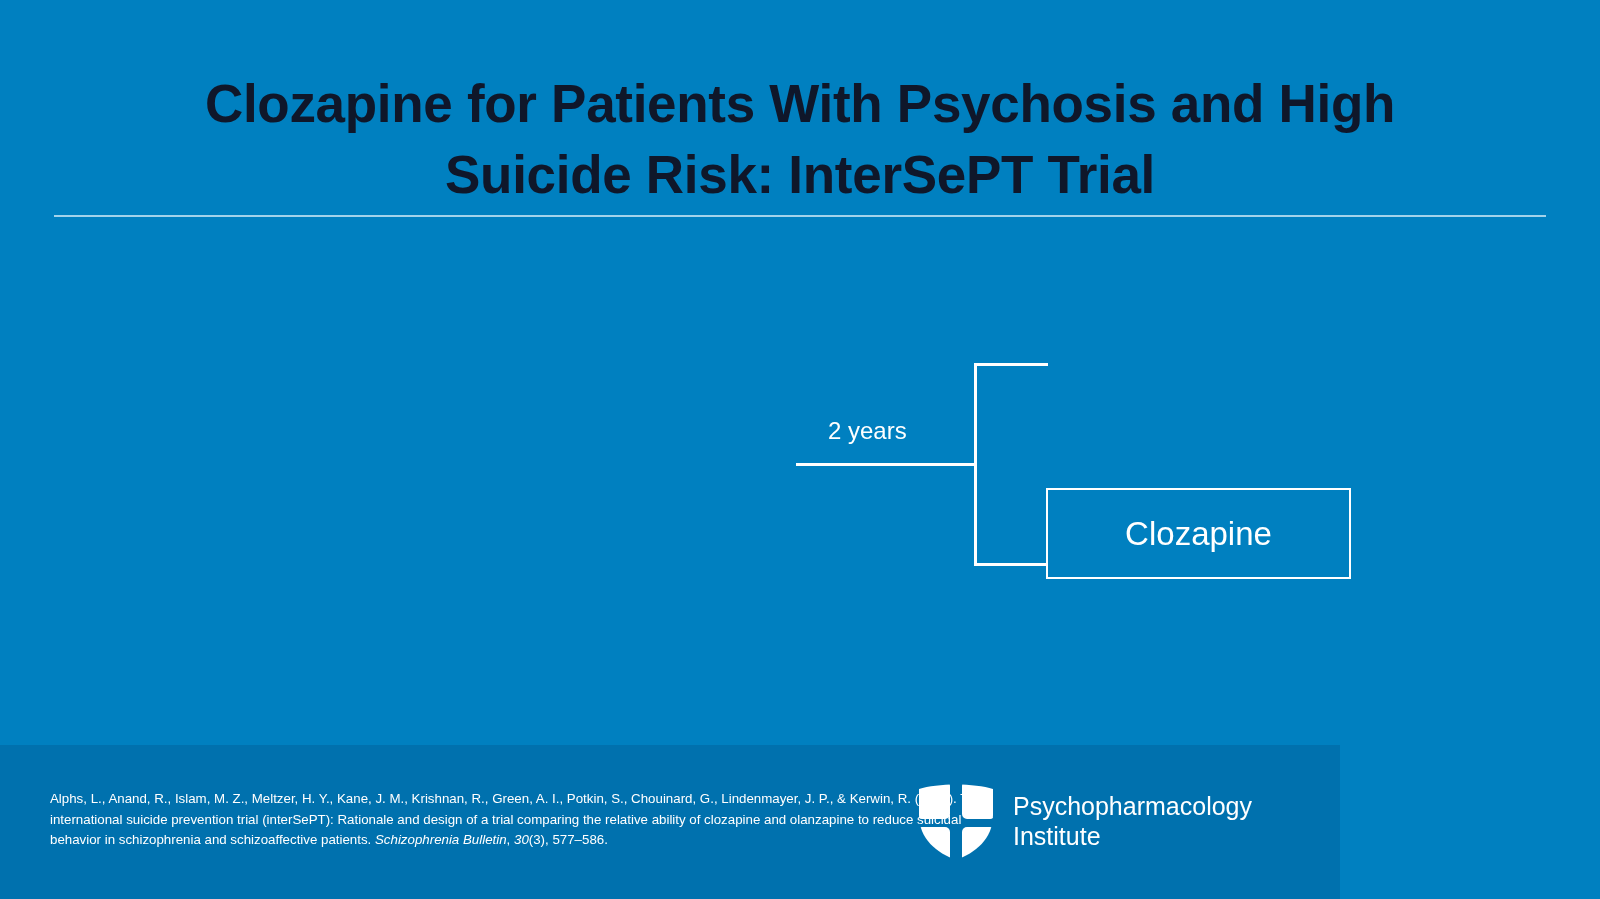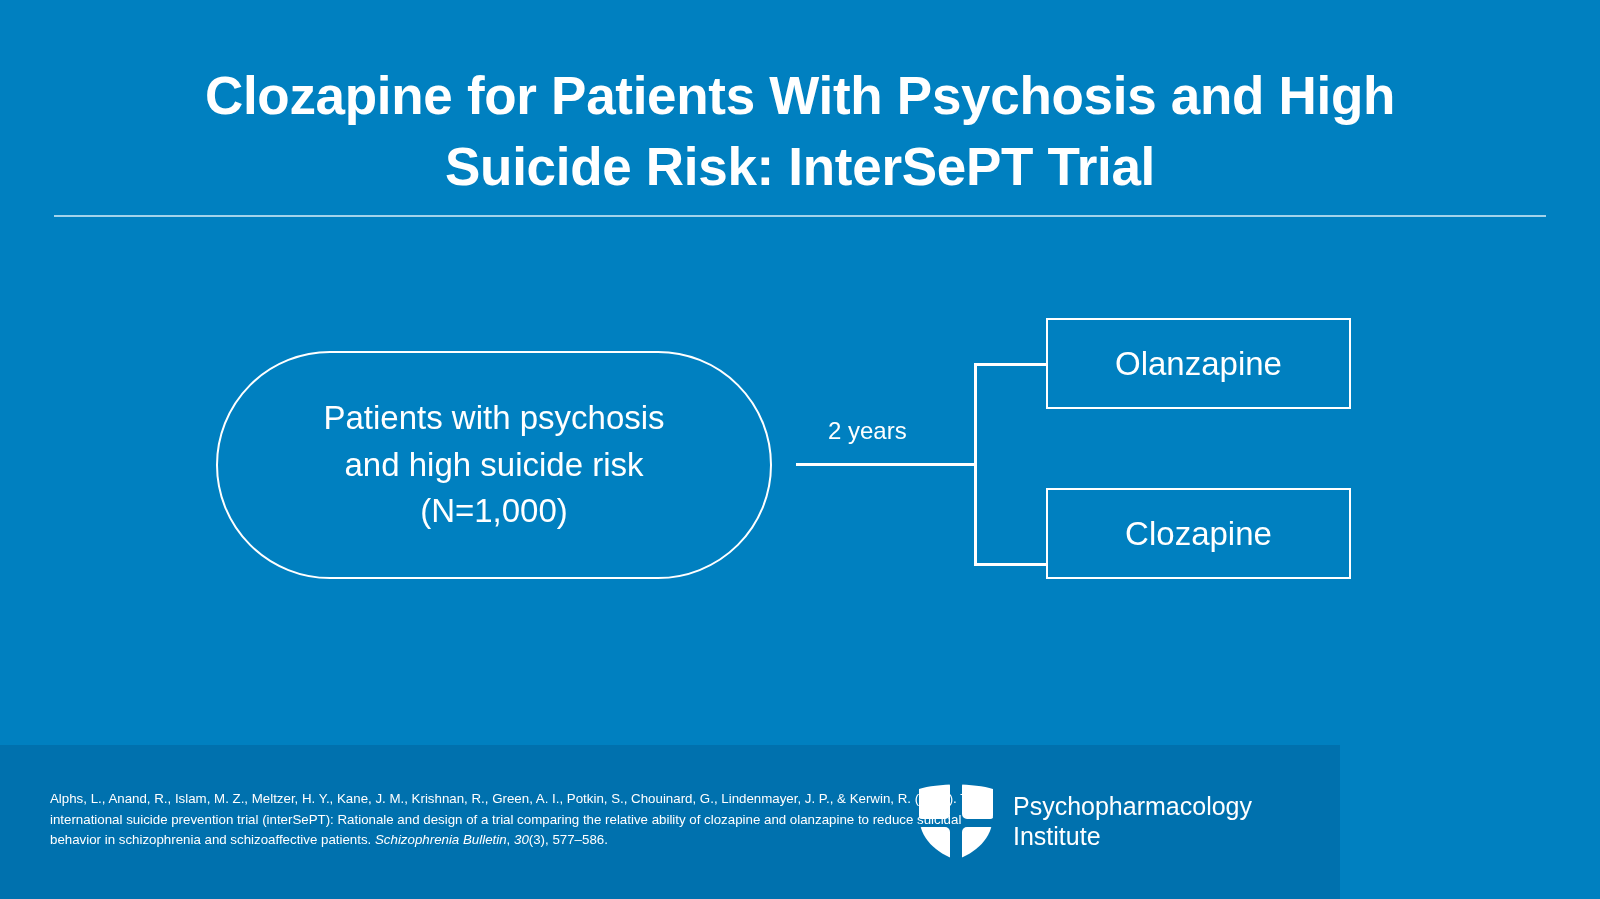--- a/index.html
+++ b/index.html
@@ -23,22 +23,22 @@
   }
   
   .title-block {
     position: absolute;
     left: 54px;
     top: 52px;
     width: 1492px;
     text-align: center;
   }
   .slide-title {
-    margin: 8px;
-    color: #ffffff;
+    margin: 16px;
+    color: #0f172a;
     font-family: "Liberation Sans", sans-serif;
     font-weight: bold;
     font-size: 53px;
     line-height: 1.34;
     letter-spacing: -0.3px;
     white-space: pre-line;
   }
   .title-rule {
     position: absolute;
     left: 54px;
@@ -181,35 +181,27 @@
 <div class="slide">
 
   <div class="title-block">
     <h1 class="slide-title">Clozapine for Patients With Psychosis and High
 Suicide Risk: InterSePT Trial</h1>
   </div>
   <div class="title-rule"></div>
 
   <div class="diagram">
 
-    <div class="pill">
-      <div class="pill-text">Patients with psychosis
-and high suicide risk
-(N=1,000)</div>
-    </div>
 
     <div class="conn conn-h-main"></div>
     <div class="conn conn-v"></div>
     <div class="conn conn-h-top"></div>
     <div class="conn conn-h-bottom"></div>
     <div class="conn-caption">2 years</div>
 
-    <div class="arm-box top">
-      <span class="arm-label">Olanzapine</span>
-    </div>
 
     <div class="arm-box bottom">
       <span class="arm-label">Clozapine</span>
     </div>
 
   </div>
 
   <div class="footer">
 
     <div class="citation">

